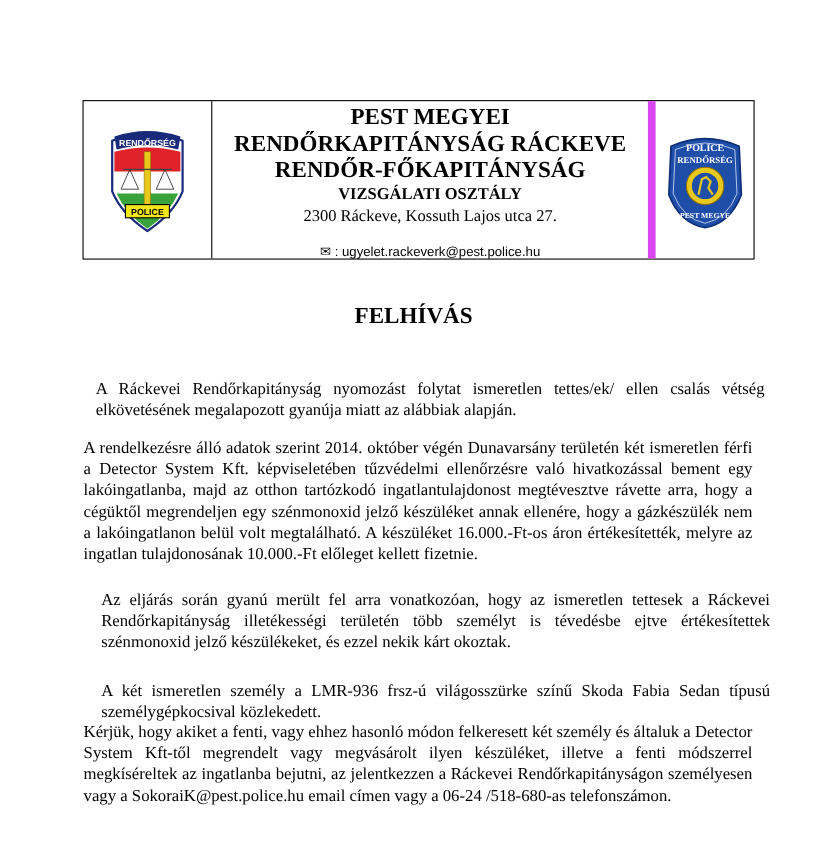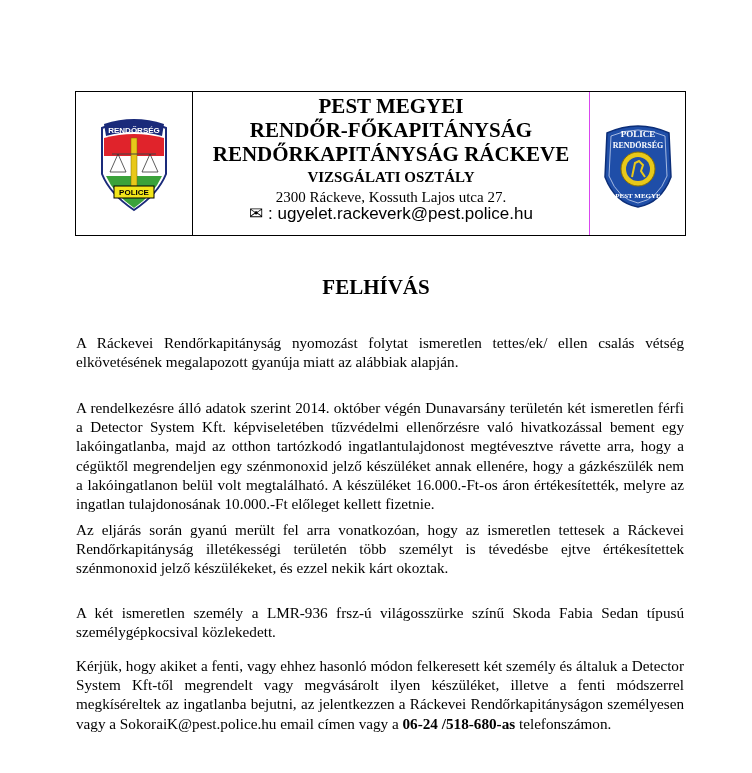--- a/index.html
+++ b/index.html
@@ -1,31 +1,31 @@
 <!DOCTYPE html>
 <html><head>
 <meta charset="utf-8">
 <style>
   html, body { margin: 0; padding: 0; background: #ffffff; }
   body { width: 752px; height: 773px; position: relative; overflow: hidden;
          font-family: "Liberation Serif", serif; color: #000; }
   .letterhead { position: absolute; left: 75px; top: 91px; width: 611px; height: 145px;
                 border: 1px solid #000; box-sizing: border-box; display: flex; }
   .lh-left { width: 116px; border-right: 1px solid #000; display: flex; align-items: center; justify-content: center; }
-  .lh-center { width: 396px; border-right: 1px solid #d946ef; text-align: center; padding-top: 2px; }
+  .lh-center { width: 396px; border-right: 7px solid #d946ef; text-align: center; padding-top: 2px; }
   .lh-right { flex: 1; display: flex; align-items: center; justify-content: center; }
   .t1 { font-weight: bold; font-size: 21px; line-height: 24px; }
   .t2 { font-weight: bold; font-size: 15px; line-height: 22px; }
   .addr { font-size: 15px; line-height: 18px; }
-  .contact { font-family: "Liberation Sans", sans-serif; font-size: 17px; line-height: 15px; }
+  .contact { font-family: "Liberation Sans", sans-serif; font-size: 12px; line-height: 15px; margin-top: 16px; }
   .title { position: absolute; left: 0; width: 752px; top: 275px; text-align: center;
            font-weight: bold; font-size: 21px; }
   .para { position: absolute; left: 76px; width: 608px; font-size: 15.2px; line-height: 19.2px;
           text-align: justify; }
-  .para b { font-weight: bold; }
+  .para b { font-weight: normal; }
 </style>
 </head>
 <body>
 
 <div class="letterhead">
   <div class="lh-left">
     <svg width="72" height="100" viewBox="0 0 72 100">
       <path d="M4,14 Q36,0 68,14 L68,60 Q60,80 36,96 Q12,80 4,60 Z" fill="#ffffff" stroke="#1a2a7a" stroke-width="2"></path>
       <path d="M6,10 Q36,0 66,10 L64,22 Q36,14 8,22 Z" fill="#1a2a7a"></path>
       <text x="36" y="19" font-size="8" fill="#fff" text-anchor="middle" font-family="Liberation Sans, sans-serif" font-weight="bold">RENDŐRSÉG</text>
@@ -34,22 +34,22 @@
       <rect x="33" y="24" width="6" height="48" fill="#e8c81a" stroke="#7a6a00" stroke-width="0.5"></rect>
       <line x1="14" y1="40" x2="58" y2="40" stroke="#444" stroke-width="1.2"></line>
       <path d="M12,58 L20,40 L28,58 Z" fill="none" stroke="#333" stroke-width="0.8"></path>
       <path d="M44,58 L52,40 L60,58 Z" fill="none" stroke="#333" stroke-width="0.8"></path>
       <rect x="16" y="72" width="40" height="12" fill="#f2e61a" stroke="#000" stroke-width="1"></rect>
       <text x="36" y="81" font-size="8" fill="#000" text-anchor="middle" font-family="Liberation Sans, sans-serif" font-weight="bold">POLICE</text>
     </svg>
   </div>
   <div class="lh-center">
     <div class="t1">PEST MEGYEI</div>
+    <div class="t1">RENDŐRKAPITÁNYSÁG RÁCKEVE</div>
     <div class="t1">RENDŐR-FŐKAPITÁNYSÁG</div>
-    <div class="t1">RENDŐRKAPITÁNYSÁG RÁCKEVE</div>
     <div class="t2">VIZSGÁLATI OSZTÁLY</div>
     <div class="addr">2300 Ráckeve, Kossuth Lajos utca 27.</div>
     <div class="contact">
       <span>✉</span>
       <span>: ugyelet.rackeverk@pest.police.hu</span>
     </div>
   </div>
   <div class="lh-right">
     <svg width="74" height="90" viewBox="0 0 74 90">
       <path d="M6,14 Q37,0 68,14 L70,58 Q60,84 37,88 Q14,84 4,58 Z" fill="#1f4ea8" stroke="#0c2e78" stroke-width="1.5"></path>
@@ -59,17 +59,17 @@
       <circle cx="37" cy="50" r="17" fill="#e8c81a" stroke="#8a7000" stroke-width="1"></circle>
       <circle cx="37" cy="50" r="12" fill="#1f4ea8"></circle>
       <path d="M31,58 L34,44 L38,42 L42,46 L40,52 L44,58" fill="none" stroke="#e8c81a" stroke-width="2"></path>
       <text x="37" y="79" font-size="7" fill="#fff" text-anchor="middle" font-family="Liberation Serif, serif" font-weight="bold">PEST MEGYE</text>
     </svg>
   </div>
 </div>
 
 <div class="title">FELHÍVÁS</div>
 
-<p class="para" style="top:333px; margin:0;">A Ráckevei Rendőrkapitányság nyomozást folytat ismeretlen tettes/ek/ ellen csalás vétség elkövetésének megalapozott gyanúja miatt az alábbiak alapján.</p>
+<p class="para" style="top:333px; margin:11px;">A Ráckevei Rendőrkapitányság nyomozást folytat ismeretlen tettes/ek/ ellen csalás vétség elkövetésének megalapozott gyanúja miatt az alábbiak alapján.</p>
 <p class="para" style="top:398px; margin:0;">A rendelkezésre álló adatok szerint 2014. október végén Dunavarsány területén két ismeretlen férfi a Detector System Kft. képviseletében tűzvédelmi ellenőrzésre való hivatkozással bement egy lakóingatlanba, majd az otthon tartózkodó ingatlantulajdonost megtévesztve rávette arra, hogy a cégüktől megrendeljen egy szénmonoxid jelző készüléket annak ellenére, hogy a gázkészülék nem a lakóingatlanon belül volt megtalálható. A készüléket 16.000.-Ft-os áron értékesítették, melyre az ingatlan tulajdonosának 10.000.-Ft előleget kellett fizetnie.</p>
-<p class="para" style="top:520px; margin:0;">Az eljárás során gyanú merült fel arra vonatkozóan, hogy az ismeretlen tettesek a Ráckevei Rendőrkapitányság illetékességi területén több személyt is tévedésbe ejtve értékesítettek szénmonoxid jelző készülékeket, és ezzel nekik kárt okoztak.</p>
-<p class="para" style="top:603px; margin:0;">A két ismeretlen személy a LMR-936 frsz-ú világosszürke színű Skoda Fabia Sedan típusú személygépkocsival közlekedett.</p>
+<p class="para" style="top:520px; margin:16px;">Az eljárás során gyanú merült fel arra vonatkozóan, hogy az ismeretlen tettesek a Ráckevei Rendőrkapitányság illetékességi területén több személyt is tévedésbe ejtve értékesítettek szénmonoxid jelző készülékeket, és ezzel nekik kárt okoztak.</p>
+<p class="para" style="top:603px; margin:16px;">A két ismeretlen személy a LMR-936 frsz-ú világosszürke színű Skoda Fabia Sedan típusú személygépkocsival közlekedett.</p>
 <p class="para" style="top:656px; margin:0;"><span>Kérjük, hogy akiket a fenti, vagy ehhez hasonló módon felkeresett két személy és általuk a Detector System Kft-től megrendelt vagy megvásárolt ilyen készüléket, illetve a fenti módszerrel megkíséreltek az ingatlanba bejutni, az jelentkezzen a Ráckevei Rendőrkapitányságon személyesen vagy a SokoraiK@pest.police.hu email címen vagy a </span><b>06-24 /518-680-as</b><span> telefonszámon.</span></p>
 
 </body></html>

